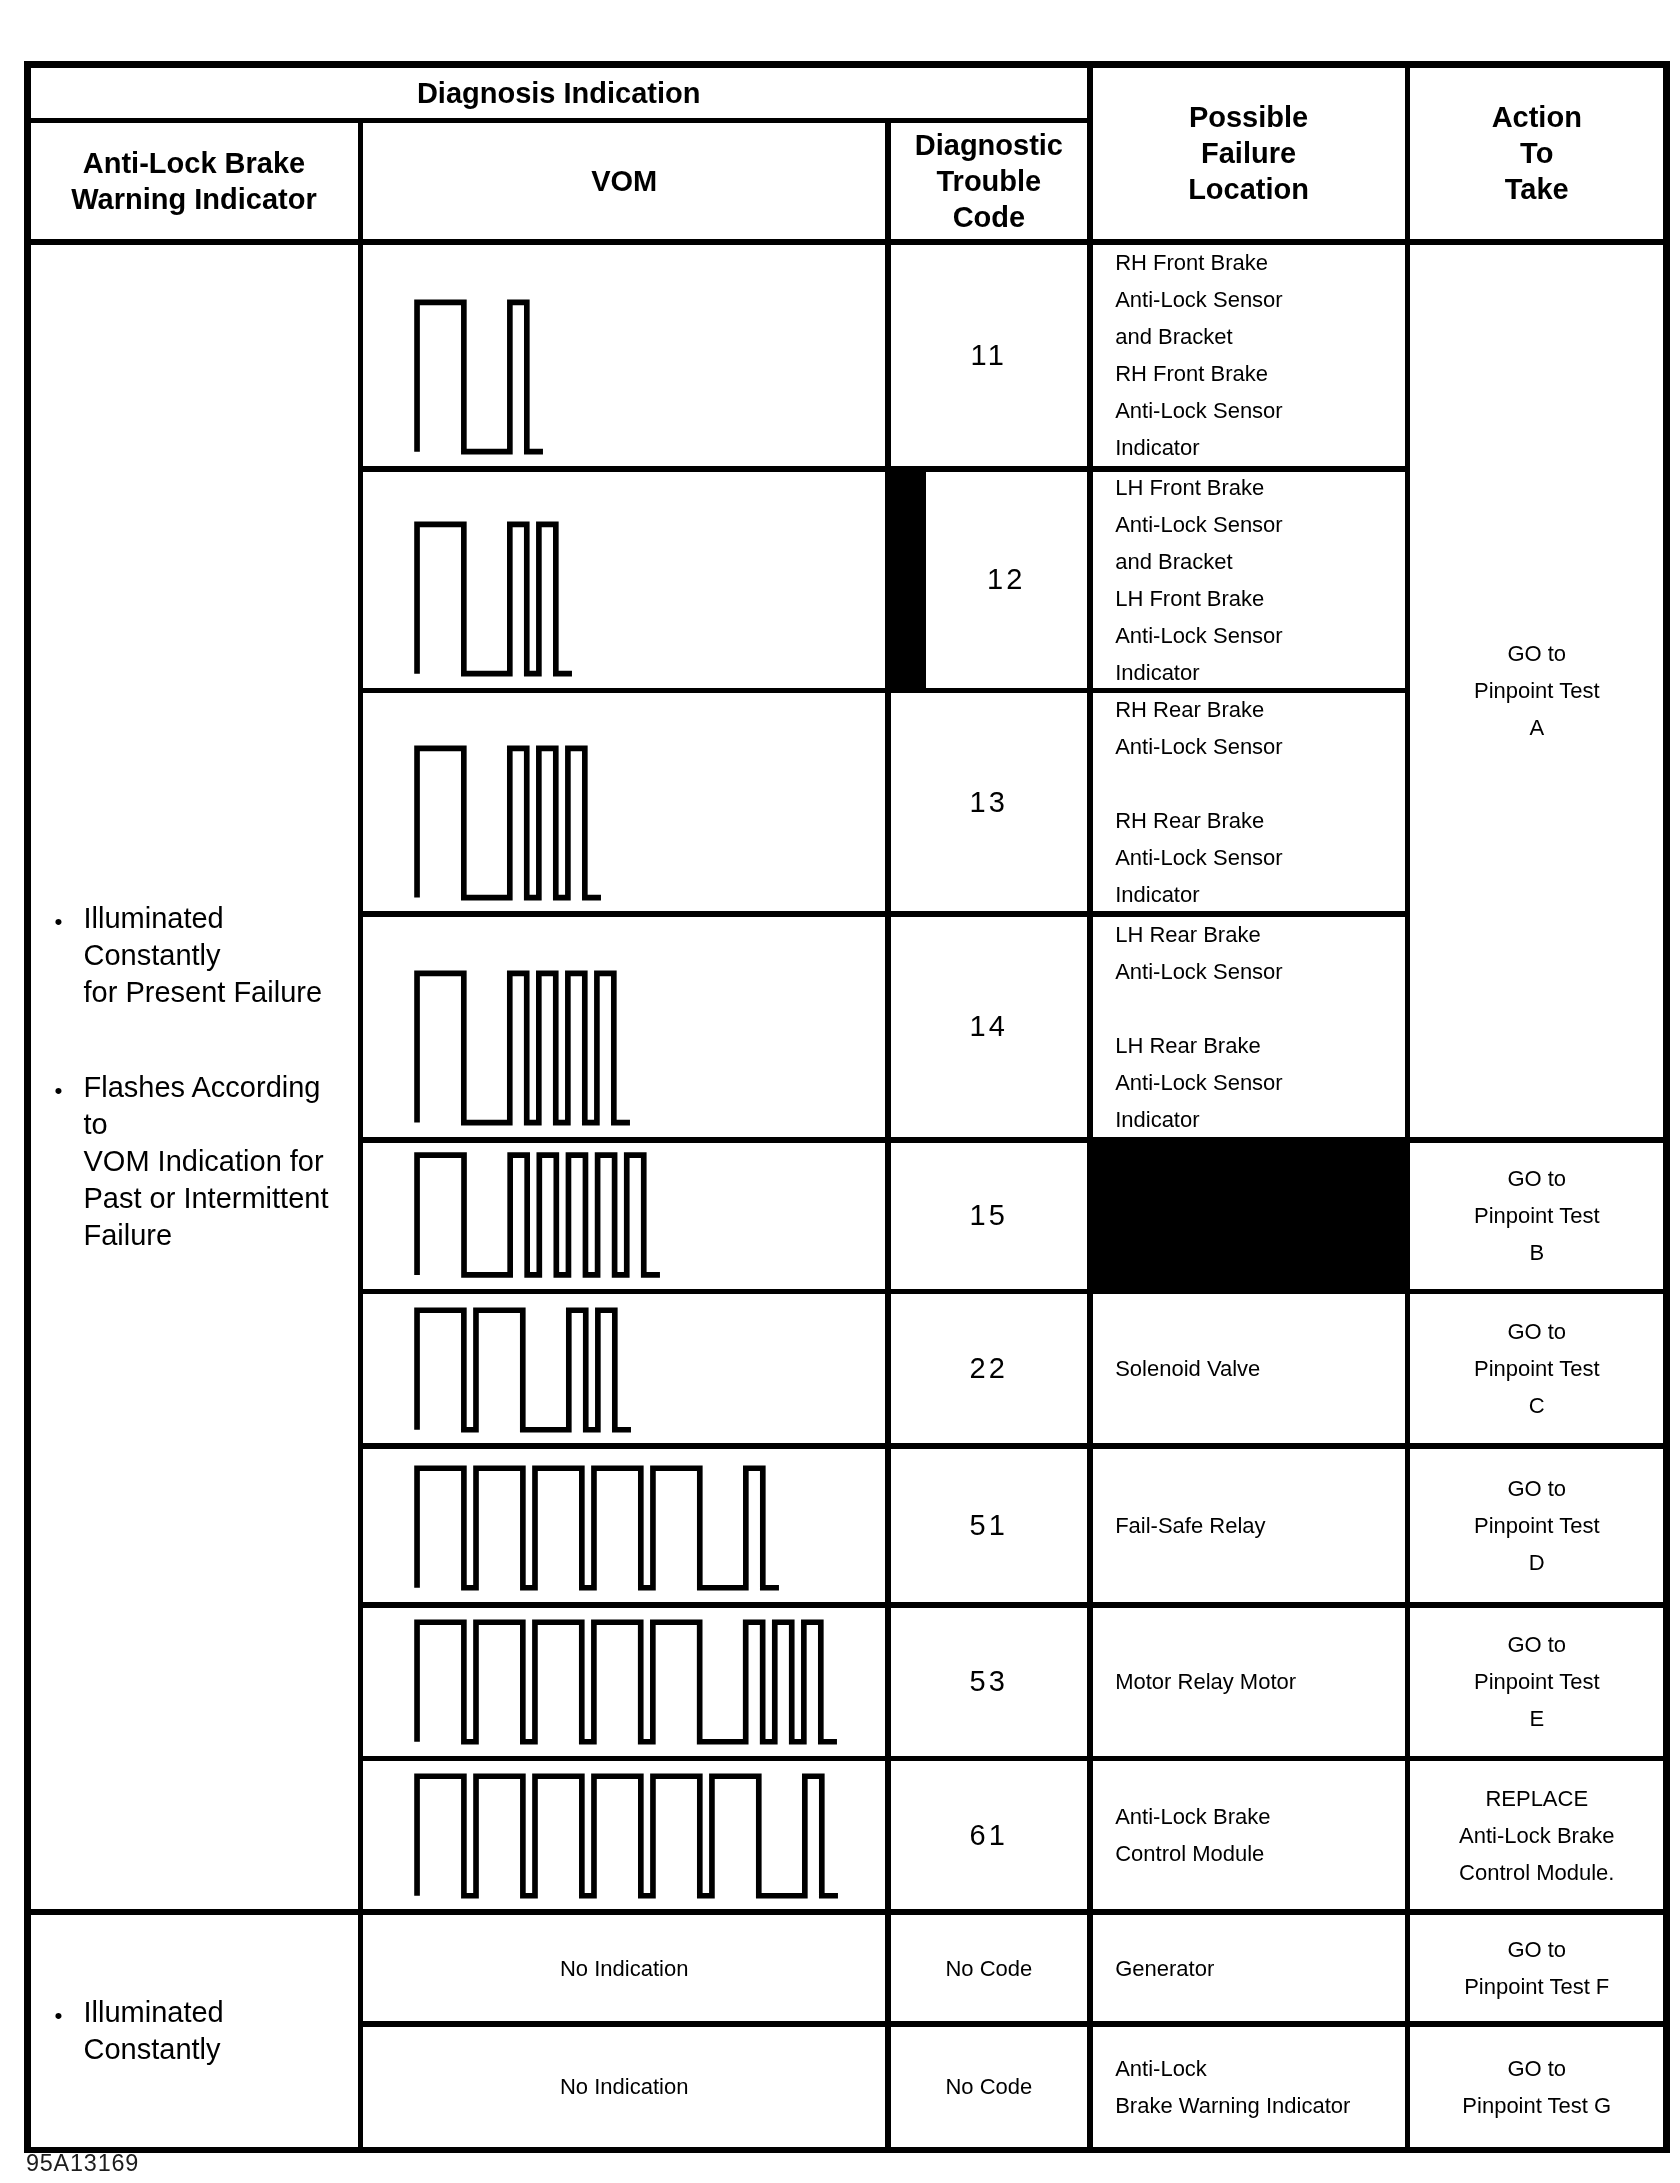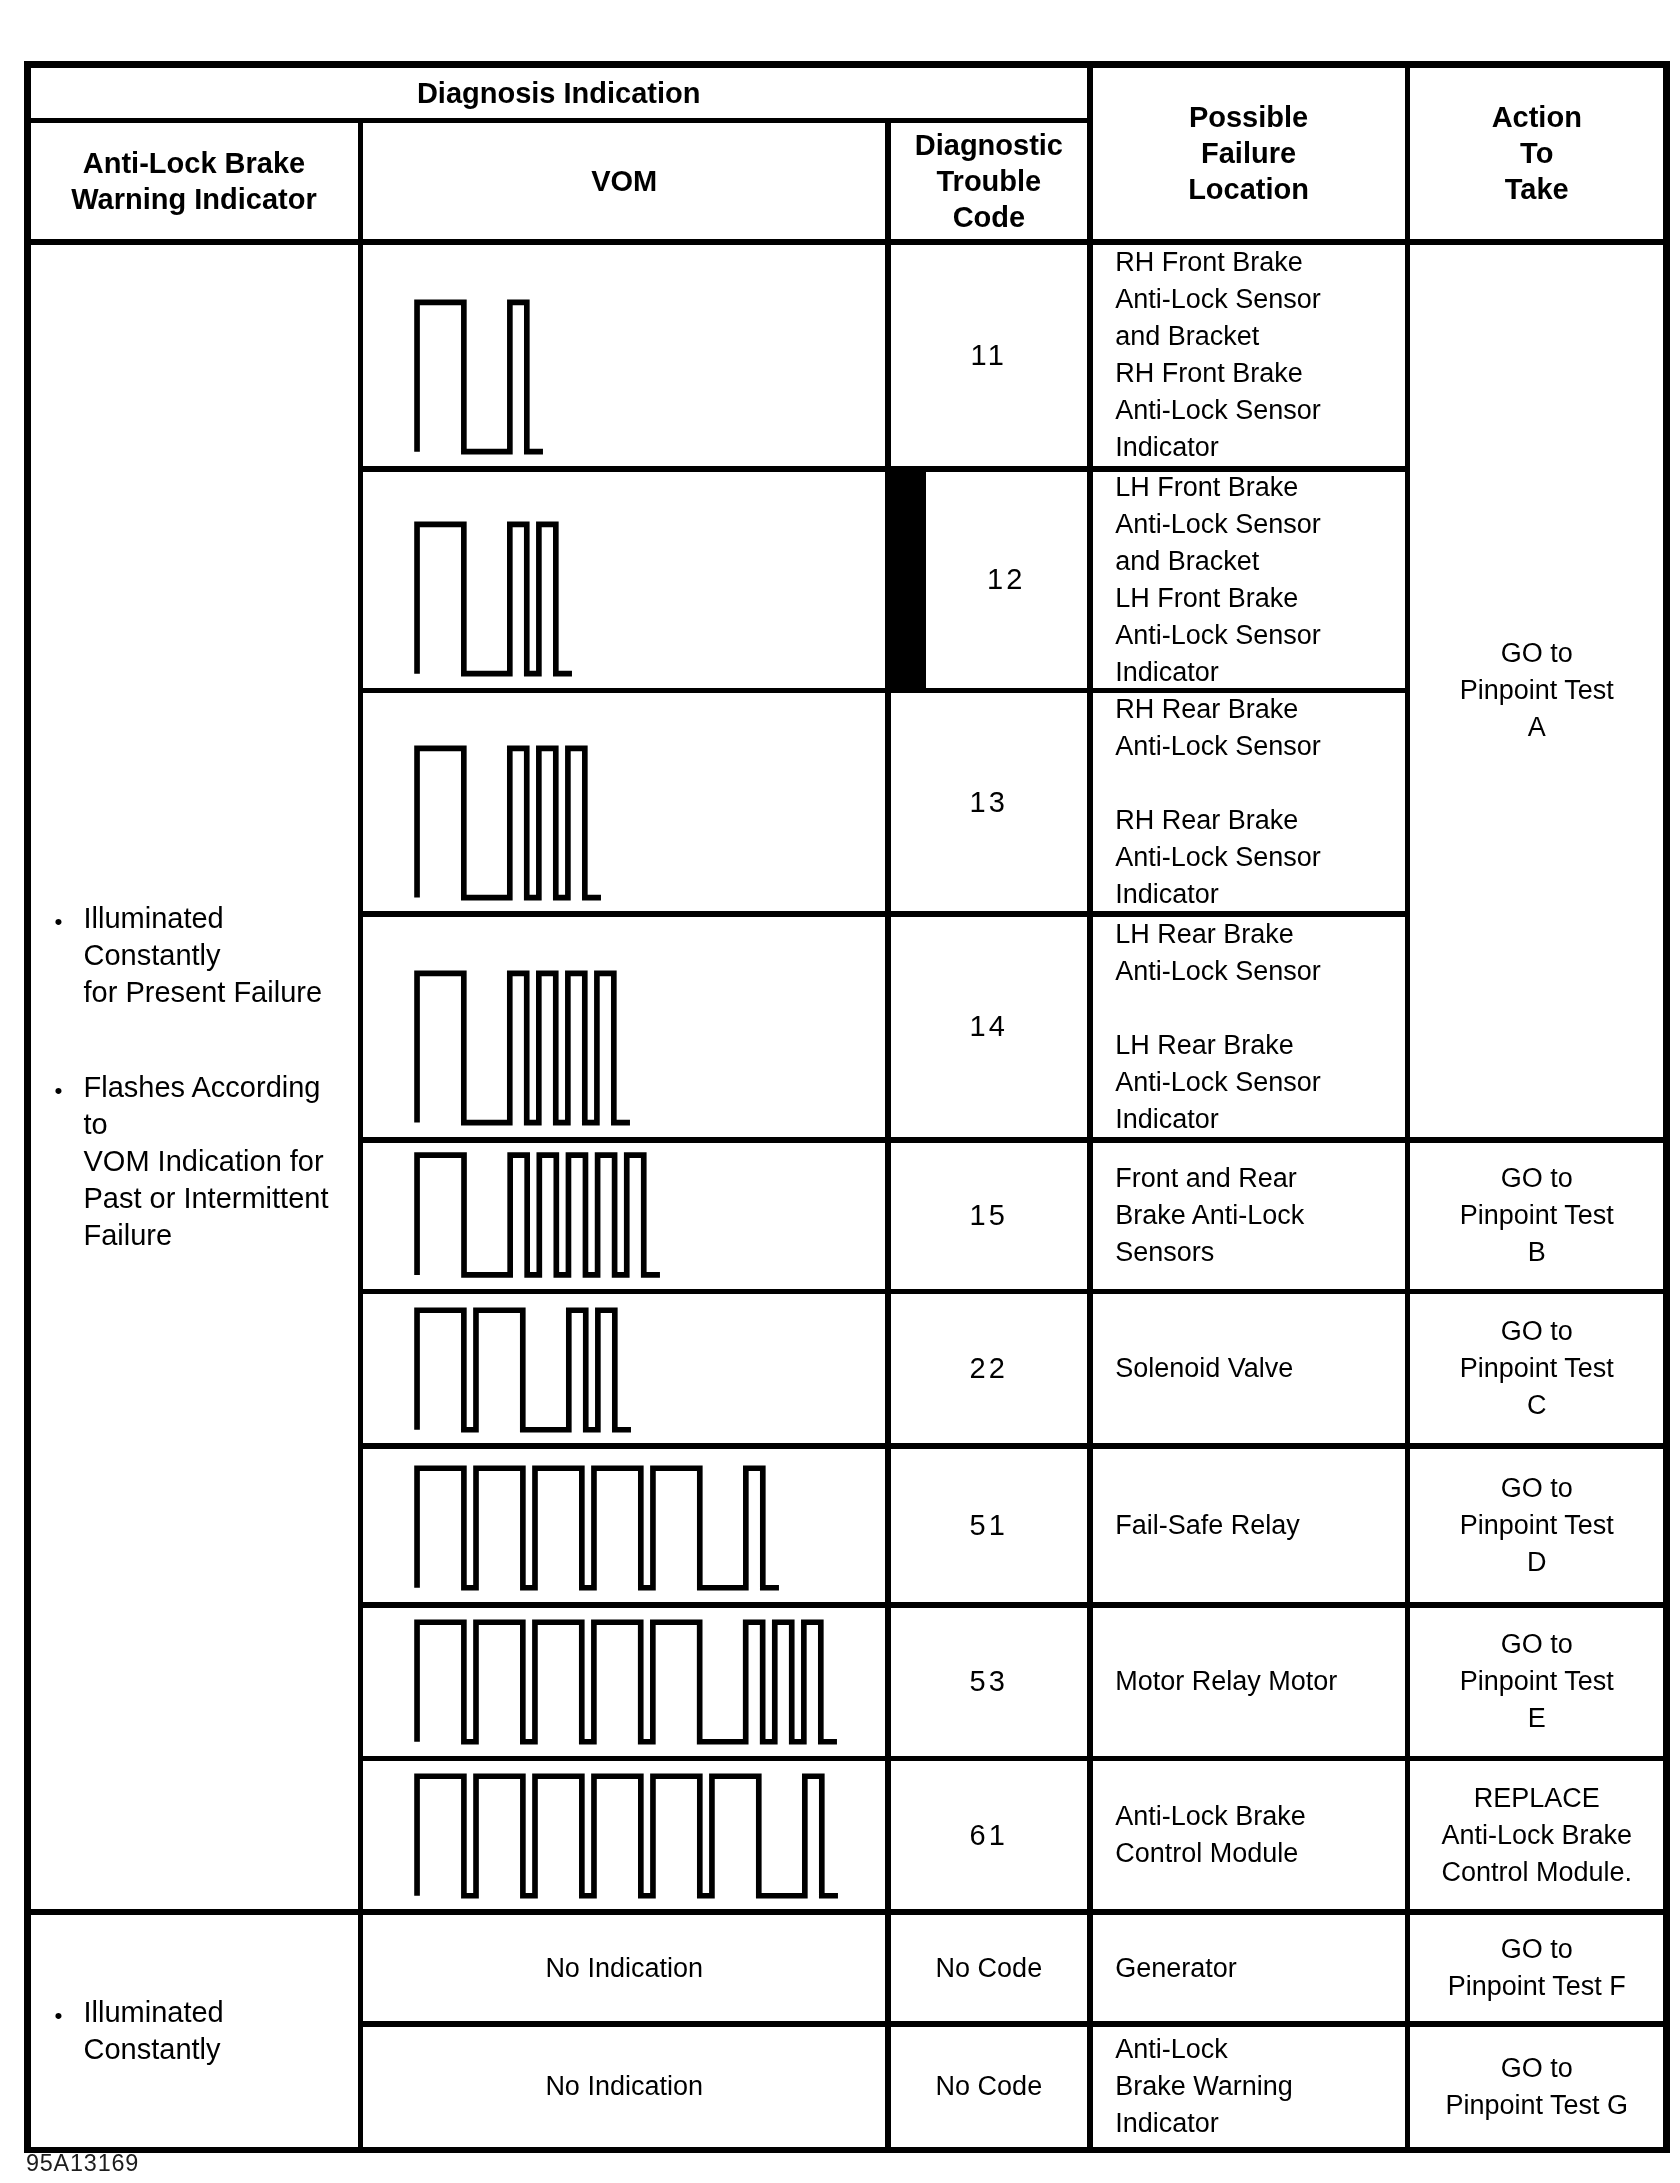--- a/index.html
+++ b/index.html
@@ -11,21 +11,21 @@
   .diag-table{
     position:absolute;left:24px;top:61px;
     background:#000;display:grid;
     grid-template-columns:327px 522px 196px 312px 253px;
     grid-template-rows:50px 116px 221px 216px 218px 220px 146px 149px 153px 148px 148px 106px 120px;
     gap:5.7px;padding:6.5px;
   }
   .cell{background:#fff;position:relative;overflow:hidden;}
   .center{display:flex;align-items:center;justify-content:center;text-align:center;}
   .hdr{font-weight:bold;font-size:29px;line-height:36px;white-space:pre-line;}
-  .btxt{font-size:27px;line-height:37px;white-space:pre-line;}
+  .btxt{font-size:22px;line-height:37px;white-space:pre-line;}
   .leftpad{display:flex;align-items:center;justify-content:flex-start;text-align:left;padding-left:22.6px;padding-right:8px;}
   .code{font-size:29px;letter-spacing:3.2px;}
   .bullets{display:flex;flex-direction:column;justify-content:center;padding:0 13px 0 24px;gap:58px;}
   .bullet{display:flex;align-items:flex-start;font-size:29px;line-height:37px;}
   .bullet .dot{flex:none;width:29px;font-size:22.6px;padding-top:3.2px;}
   .bullet .txt{white-space:pre-line;}
   .wf{position:absolute;left:50px;bottom:9.7px;}
   .caption{position:absolute;left:26px;top:2150px;font-size:23.4px;color:#1d1d1d;letter-spacing:0.8px;}
 </style>
 </head>
@@ -136,23 +136,20 @@
 
 RH Rear Brake
 Anti-Lock Sensor
 Indicator</div>
   <div class="cell leftpad btxt" style="grid-area:6/4/7/5;">LH Rear Brake
 Anti-Lock Sensor
 
 LH Rear Brake
 Anti-Lock Sensor
 Indicator</div>
-  <div class="cell leftpad btxt" style="grid-area:7/4/8/5;">Front and Rear
-Brake Anti-Lock
-Sensors</div>
   <div class="cell leftpad btxt" style="grid-area:8/4/9/5;text-align:right;">Solenoid Valve</div>
   <div class="cell leftpad btxt" style="grid-area:9/4/10/5;">Fail-Safe Relay</div>
   <div class="cell leftpad btxt" style="grid-area:10/4/11/5;">Motor Relay Motor</div>
   <div class="cell leftpad btxt" style="grid-area:11/4/12/5;">Anti-Lock Brake
 Control Module</div>
 
   <div class="cell center btxt" style="grid-area:3/5/7/6;">GO to
 Pinpoint Test
 A</div>
   <div class="cell center btxt" style="grid-area:7/5/8/6;">GO to

